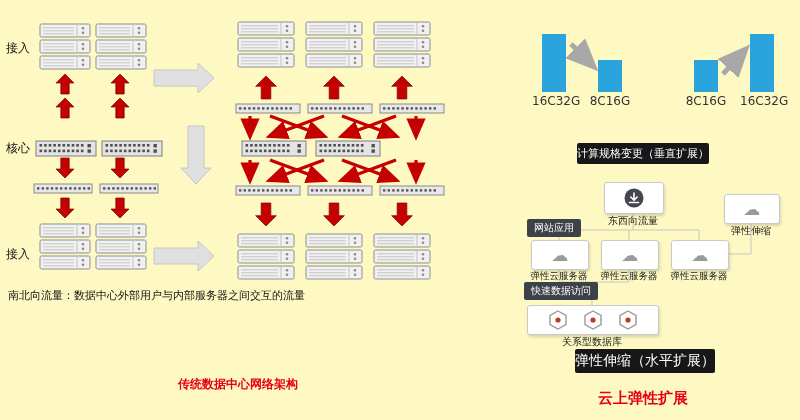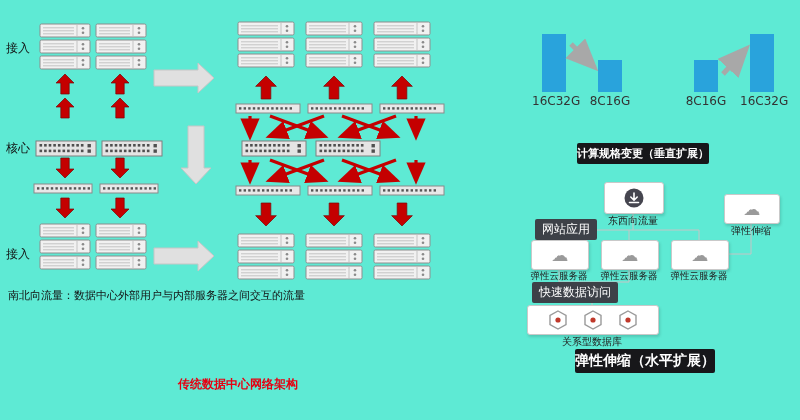--- a/index.html
+++ b/index.html
@@ -1,24 +1,24 @@
 <!DOCTYPE html>
 <html><head>
 <meta charset="utf-8">
 <style>
   html,body{margin:0;padding:0;background:#fff;}
-  .stage{position:relative;width:800px;height:420px;background:#5eead4;overflow:hidden;
+  .stage{position:relative;width:800px;height:420px;background:#fef9c3;overflow:hidden;
          font-family:"DejaVu Sans","Liberation Sans",sans-serif;}
   .abs{position:absolute;}
   .layer-label{font-size:12px;color:#111;white-space:nowrap;}
   .notes{font-size:11px;color:#111;line-height:14px;white-space:nowrap;}
   .caption{font-weight:bold;color:#e60012;white-space:nowrap;}
-  .pill{background:#17171a;color:#fff;font-size:11px;font-weight:bold;padding:3px 0;
+  .pill{background:#17171a;color:#fff;font-size:11px;font-weight:normal;padding:3px 0;
         border-radius:2px;white-space:nowrap;}
-  .minipill{background:#3d4148;color:#fff;font-size:12px;padding:2px 7px;border-radius:2px;white-space:nowrap;margin-left:8px;}
+  .minipill{background:#3d4148;color:#fff;font-size:10px;padding:2px 7px;border-radius:2px;white-space:nowrap;}
   .box{position:absolute;background:#fff;border:1px solid #c9c9c9;border-radius:3px;
        box-shadow:1px 2px 3px rgba(0,0,0,.15);display:flex;align-items:center;justify-content:center;}
   .boxlabel{position:absolute;font-size:10px;color:#222;text-align:center;white-space:nowrap;}
   .bar{position:absolute;background:#29a3dc;}
   .barlabel{position:absolute;bottom:0;font-size:12px;color:#333;text-align:center;}
   .bar-group{position:absolute;width:92px;height:76px;}
   .cloud{color:#9a9a9a;font-size:17px;line-height:1;}
 </style>
 </head>
 <body>
@@ -559,13 +559,14 @@
         <circle cx="25" cy="12" r="2.6"></circle>
           <circle cx="60" cy="12" r="2.6"></circle>
           <circle cx="95" cy="12" r="2.6"></circle>
       </g>
     </svg>
   </div>
   <div class="boxlabel" style="left:527px;top:335px;width:130px">关系型数据库</div>
 
   <div class="abs pill" style="left:645px;top:349px;transform:translateX(-50%);font-size:14px">弹性伸缩（水平扩展）</div>
 
+  <div class="abs caption" style="left:643px;top:389px;transform:translateX(-50%);font-size:15px">云上弹性扩展</div>
 </div>
 
 </body></html>

